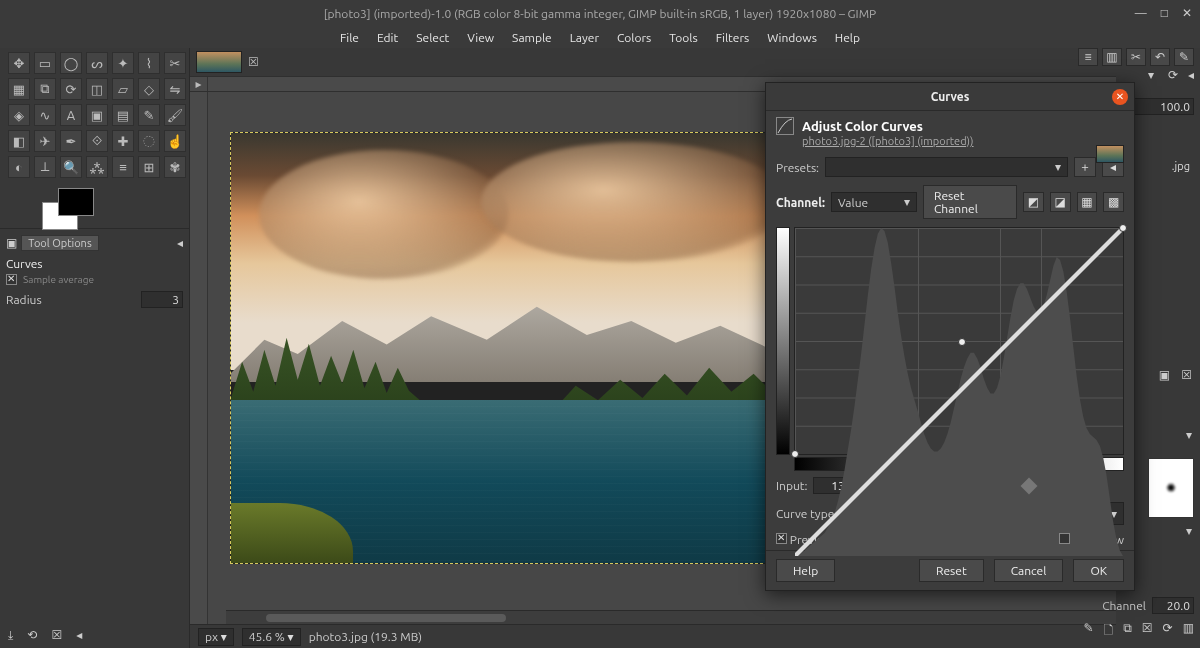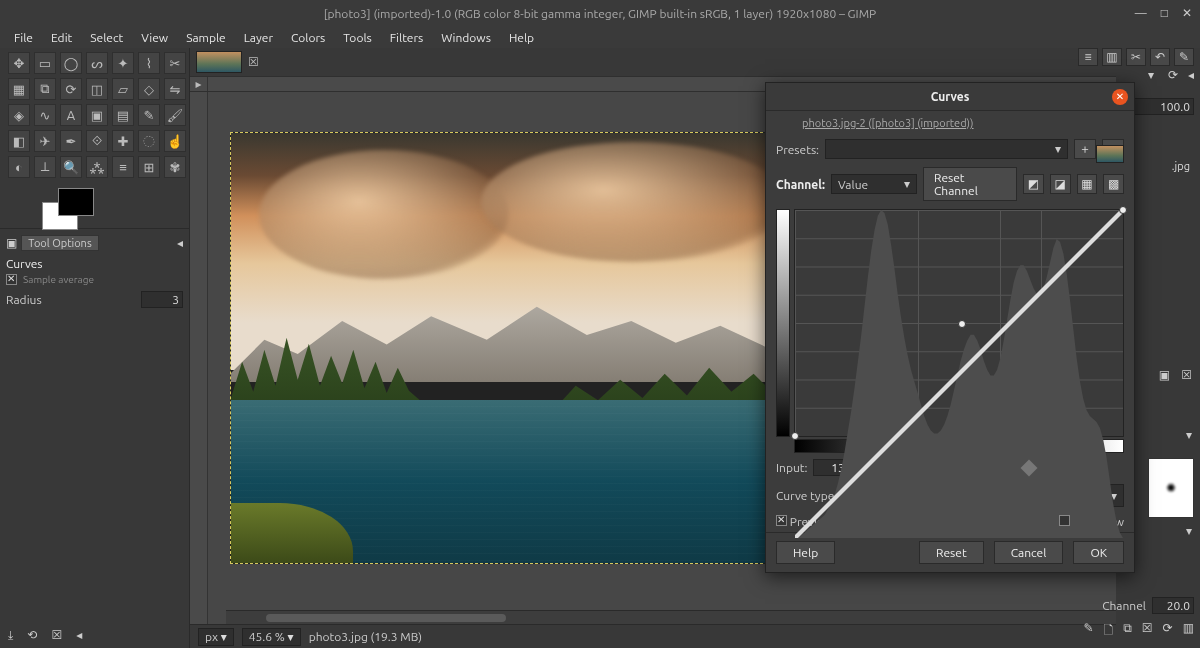--- a/index.html
+++ b/index.html
@@ -1,20 +1,20 @@
 <!DOCTYPE html>
 <html><head>
 <meta charset="utf-8">
 <style>
 * { box-sizing: border-box; margin: 0; padding: 0; font-family: "Ubuntu", "Segoe UI", sans-serif; font-size: 12px; color: #ccc; }
 body { background: #383838; width: 1200px; height: 648px; overflow: hidden; user-select: none; }
 .titlebar { background: #3a3a3a; height: 26px; display: flex; align-items: center; justify-content: center; position: relative; }
 .titlebar .title { color: #aaa; font-size: 12px; }
 .titlebar .win-ctrls { position: absolute; right: 8px; display: flex; gap: 14px; color: #bbb; }
-.menubar { background: #3a3a3a; height: 22px; display: flex; align-items: center; padding: 0 6px; gap: 2px; }
+.menubar { background: #3a3a3a; height: 22px; display: flex; align-items: center; padding: 0 6px; gap: 2px; justify-content: center; }
 .menubar span { color: #e6e6e6; padding: 2px 8px; cursor: default; }
 .workspace { display: flex; height: 600px; }
 .left-col { width: 190px; background: #383838; display: flex; flex-direction: column; border-right: 1px solid #2a2a2a; }
 .toolbox { padding: 4px 8px; display: grid; grid-template-columns: repeat(7, 22px); grid-auto-rows: 22px; gap: 4px; }
 .tool { background: #444; border: 1px solid #2f2f2f; display:flex; align-items:center; justify-content:center; font-size:13px; color:#bbb; cursor:pointer;}
 .fgswatch { margin: 6px 0 0 40px; width:60px; height:40px; position:relative;}
 .fgswatch .fg{position:absolute;width:36px;height:28px;background:#000;border:1px solid #888;top:0;left:18px;}
 .fgswatch .bg{position:absolute;width:36px;height:28px;background:#fff;border:1px solid #888;top:14px;left:2px;}
 .tooloptions { border-top:1px solid #2a2a2a; padding:4px 6px; }
 .tooloptions .hdr{display:flex;align-items:center;gap:4px;color:#ddd;padding:2px 0;}
@@ -259,20 +259,26 @@
     </div>
   </div>
 </div>
 
 <div class="curves">
   <div class="chead">
     <span style="color:#eee;font-weight:600;">Curves</span>
     <span class="cx">✕</span>
   </div>
   <div class="csec" style="position:relative;">
+    <div class="ctitle">
+      <span style="width:18px;height:18px;border:1px solid #888;display:inline-block;position:relative;"><svg width="16" height="16">
+            <path d="M1 15 Q8 2 15 1" stroke="#ccc" fill="none"></path>
+          </svg></span>
+      <b>Adjust Color Curves</b>
+    </div>
     <div class="csub">photo3.jpg-2 ([photo3] (imported))</div>
     <div class="thumb2"></div>
   </div>
   <div class="frow">
     <span>Presets:</span>
     <div class="dd">
         <span></span>
         <span>▾</span>
       </div>
     <div class="ibtn">＋</div>

